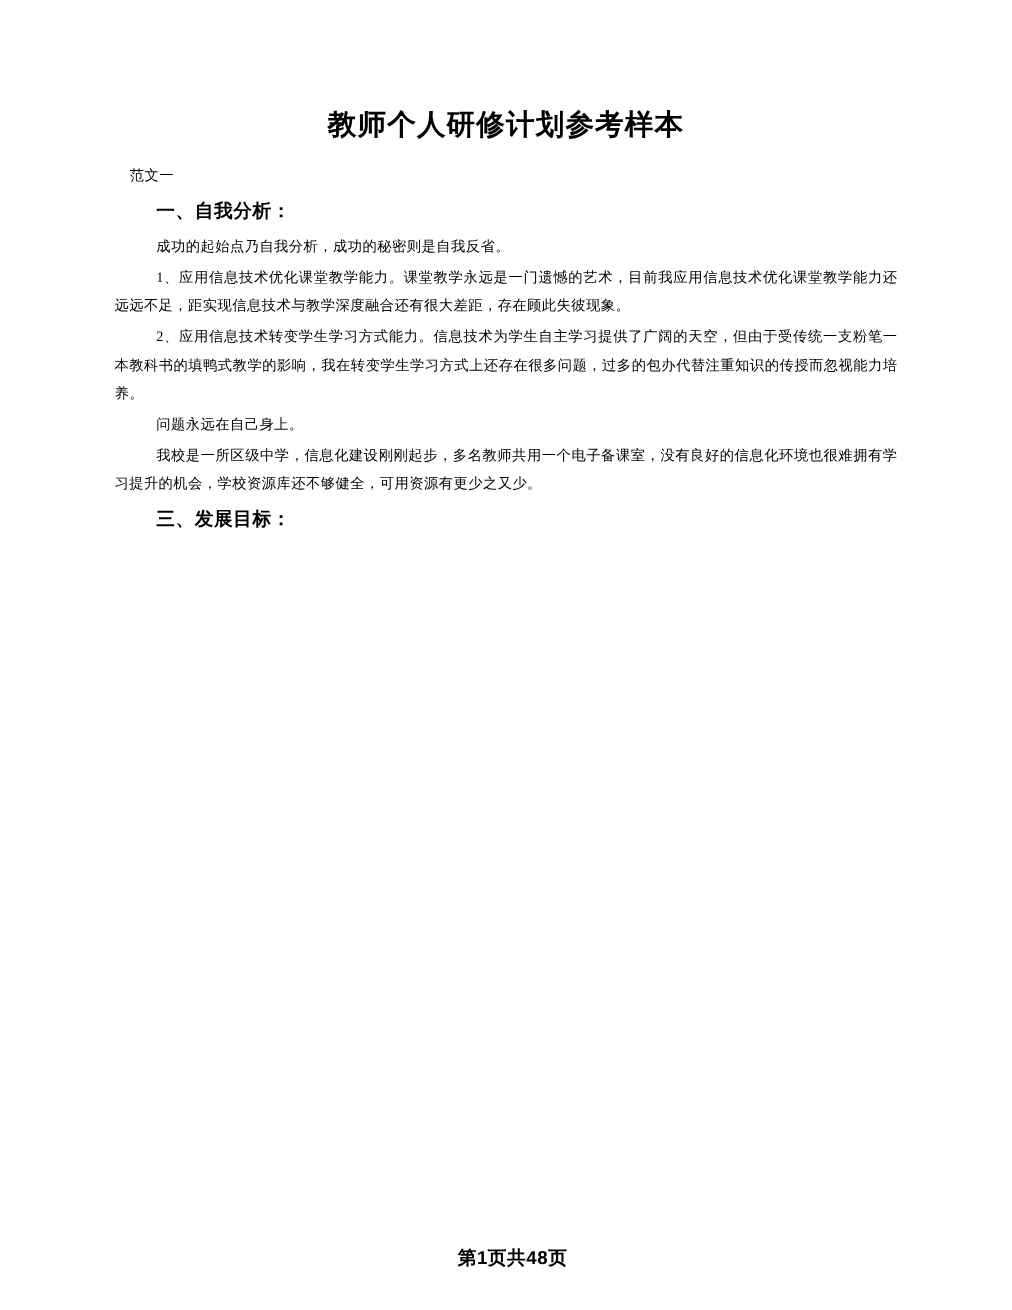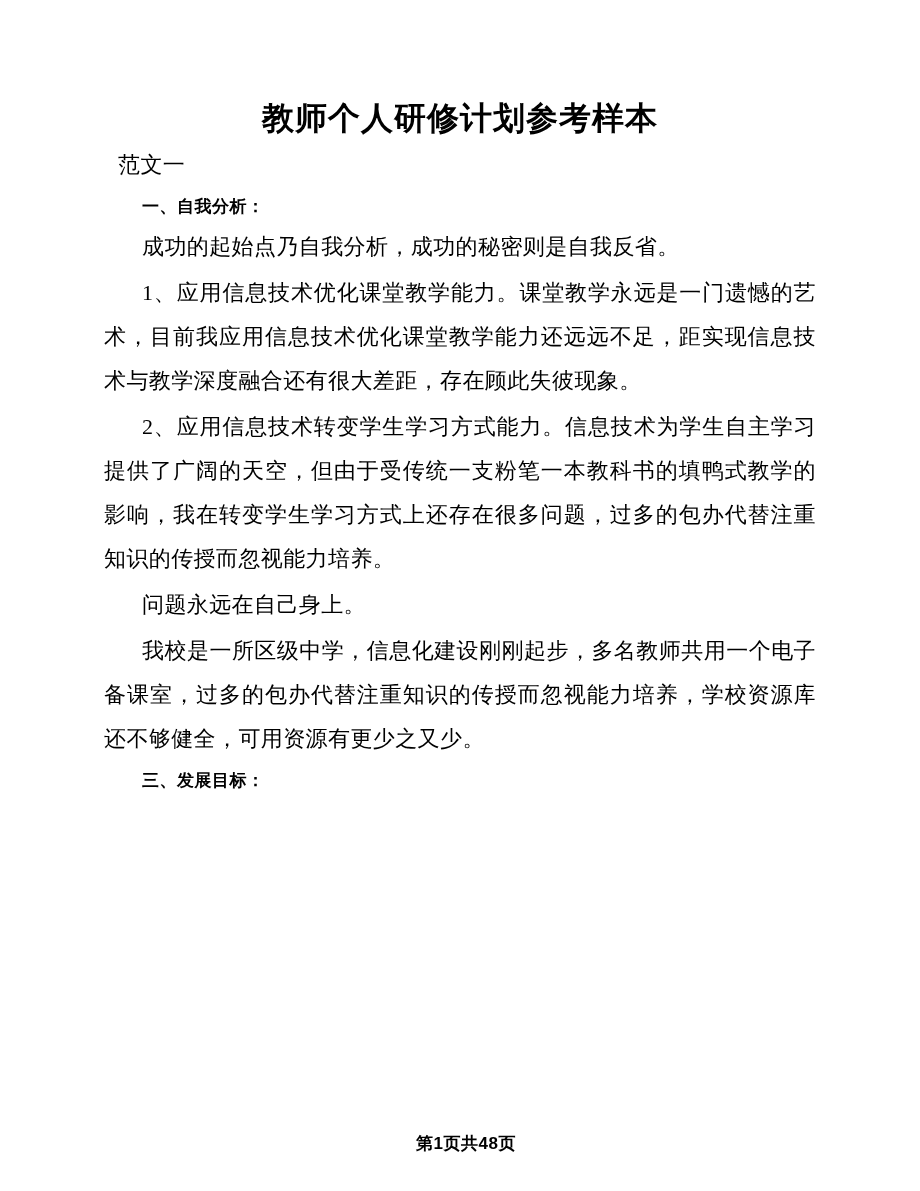--- a/index.html
+++ b/index.html
@@ -20,28 +20,28 @@
     left: 0;
     top: 0;
     width: 920px;
     height: 1191px;
     box-sizing: border-box;
     padding: 96px 104px 0 104px;
   }
   .doc-title {
     font-family: "DejaVu Sans", "Liberation Sans", sans-serif;
     font-weight: bold;
-    font-size: 32px;
+    font-size: 26px;
     line-height: 1.4;
     text-align: center;
     letter-spacing: 1px;
-    margin: 0 0 2px 0;
+    margin: 0 0 15px 0;
   }
   .para {
-    font-size: 22px;
+    font-size: 13px;
     line-height: 2.0;
     text-align: justify;
     text-justify: inter-ideograph;
     margin: 0 0 2px 0;
     letter-spacing: 0.4px;
   }
   .indent1 {
     text-indent: 0;
     padding-left: 14px;
   }
@@ -77,19 +77,19 @@
   <h1 class="doc-title">教师个人研修计划参考样本</h1>
 
   <p class="para indent1">范文一</p>
 
   <p class="heading">一、自我分析：</p>
   <p class="para indent2">成功的起始点乃自我分析，成功的秘密则是自我反省。</p>
   <p class="para indent2">1、应用信息技术优化课堂教学能力。课堂教学永远是一门遗憾的艺术，目前我应用信息技术优化课堂教学能力还远远不足，距实现信息技术与教学深度融合还有很大差距，存在顾此失彼现象。</p>
   <p class="para indent2">2、应用信息技术转变学生学习方式能力。信息技术为学生自主学习提供了广阔的天空，但由于受传统一支粉笔一本教科书的填鸭式教学的影响，我在转变学生学习方式上还存在很多问题，过多的包办代替注重知识的传授而忽视能力培养。</p>
 
   <p class="para indent2">问题永远在自己身上。</p>
-  <p class="para indent2">我校是一所区级中学，信息化建设刚刚起步，多名教师共用一个电子备课室，过多的包办代替注重知识的传授而忽视能力培养，学校资源库还不够健全，可用资源有更少之又少。</p>
+  <p class="para indent2">我校是一所区级中学，信息化建设刚刚起步，多名教师共用一个电子备课室，没有良好的信息化环境也很难拥有学习提升的机会，学校资源库还不够健全，可用资源有更少之又少。</p>
 
   <p class="heading">三、发展目标：</p>
 
 </div>
 
 <div class="footer">第1页共48页</div>
 
 </body></html>

